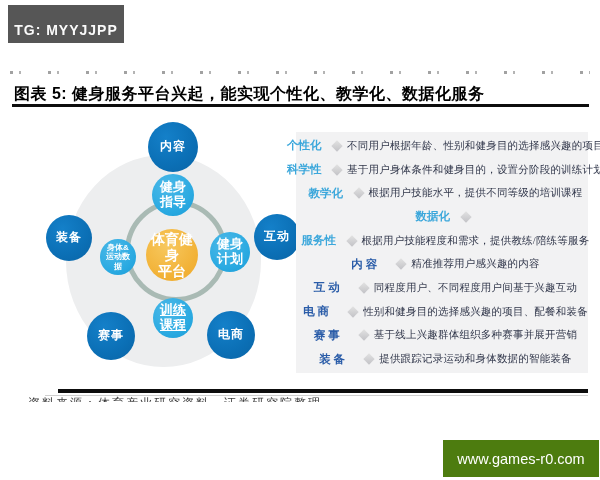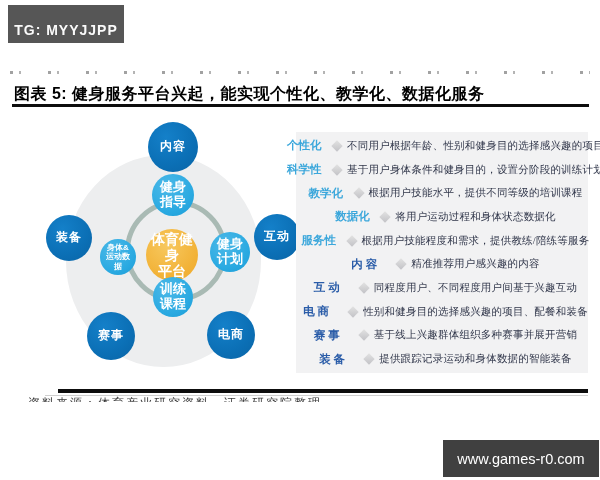--- a/index.html
+++ b/index.html
@@ -47,21 +47,21 @@
   .ldesc{font-size:10.5px;color:#30364a;font-family:"Liberation Serif","DejaVu Serif",serif;
          white-space:nowrap;letter-spacing:.2px;}
 
   
   .bottom-rule{position:absolute;left:58px;top:389px;width:530px;height:4px;background:#0d0d0d;}
   .bottom-rule-thin{position:absolute;left:45px;top:395px;width:543px;height:1px;background:#cfcfcf;}
   .source-crop{position:absolute;left:28px;top:396px;width:400px;height:6px;overflow:hidden;
                color:#3a3a3a;font-size:12px;line-height:15px;letter-spacing:2px;}
 
   
-  .site-box{position:absolute;left:443px;top:440px;width:156px;height:37px;background:#404040;
+  .site-box{position:absolute;left:443px;top:440px;width:156px;height:37px;background:#4d7c0f;
             display:flex;align-items:center;justify-content:center;}
   .site-box span{color:#ffffff;font-size:14.5px;}
 </style>
 </head>
 <body>
 
 <div id="page">
 
   <div class="tg-box">
     <span>TG: MYYJJPP</span>
@@ -102,21 +102,21 @@
 
     <div class="node cyan" style="left:210px;top:124px;width:40px;height:40px;">
       <span>健身
 计划</span>
     </div>
 
     <div class="node dark" style="left:254px;top:106px;width:46px;height:46px;">
       <span>互动</span>
     </div>
 
-    <div class="node cyan" style="left:153px;top:169px;width:40px;height:40px;">
+    <div class="node cyan" style="left:153px;top:190px;width:40px;height:40px;text-decoration:underline;">
       <span>训练
 课程</span>
     </div>
 
     <div class="node dark" style="left:87px;top:204px;width:48px;height:48px;">
       <span>赛事</span>
     </div>
 
     <div class="node dark" style="left:207px;top:203px;width:48px;height:48px;">
       <span>电商</span>
@@ -135,21 +135,20 @@
       <span class="ldesc">基于用户身体条件和健身目的，设置分阶段的训练计划</span>
     </div>
     <div class="lrow">
       <span class="llabel t-feature">教学化</span>
       <span class="bullet"></span>
       <span class="ldesc">根据用户技能水平，提供不同等级的培训课程</span>
     </div>
     <div class="lrow">
       <span class="llabel t-feature">数据化</span>
       <span class="bullet"></span>
-      <span class="ldesc">将用户运动过程和身体状态数据化</span>
     </div>
     <div class="lrow">
       <span class="llabel t-feature">服务性</span>
       <span class="bullet"></span>
       <span class="ldesc">根据用户技能程度和需求，提供教练/陪练等服务</span>
     </div>
     <div class="lrow">
       <span class="llabel t-module">内 容</span>
       <span class="bullet"></span>
       <span class="ldesc">精准推荐用户感兴趣的内容</span>

